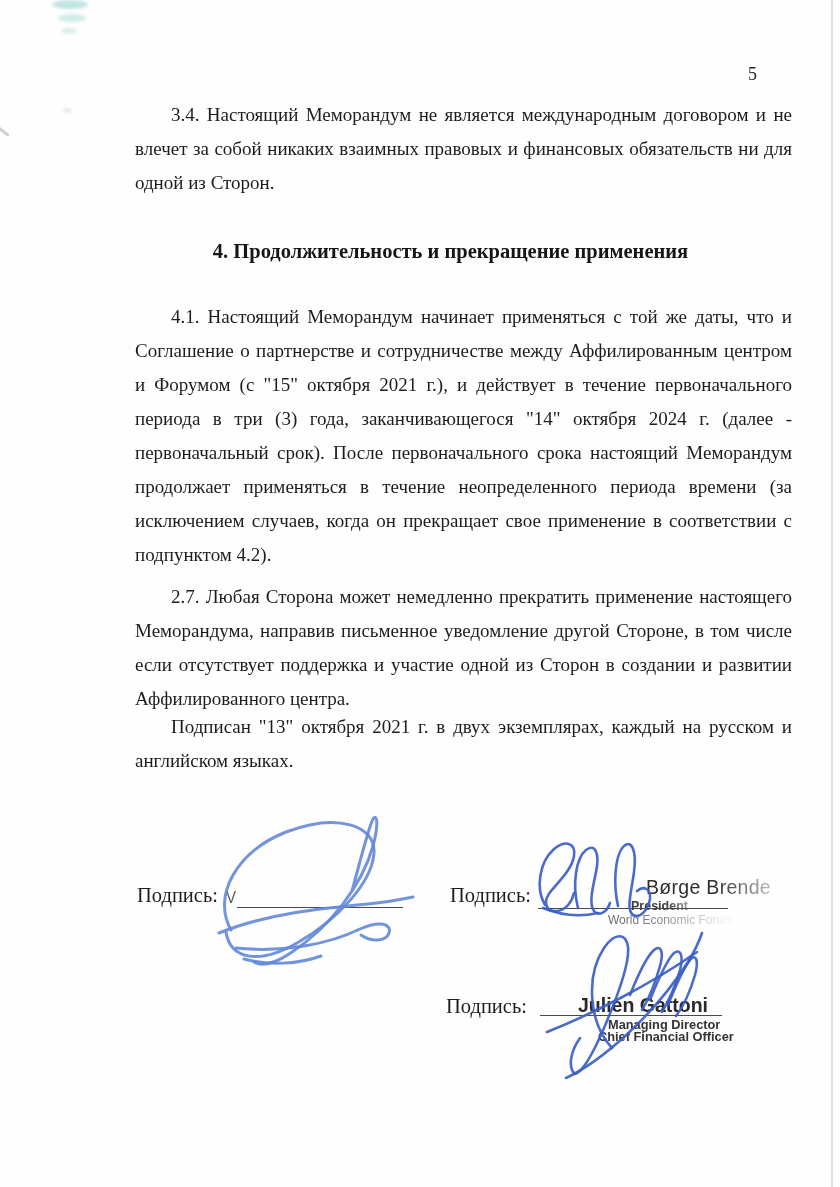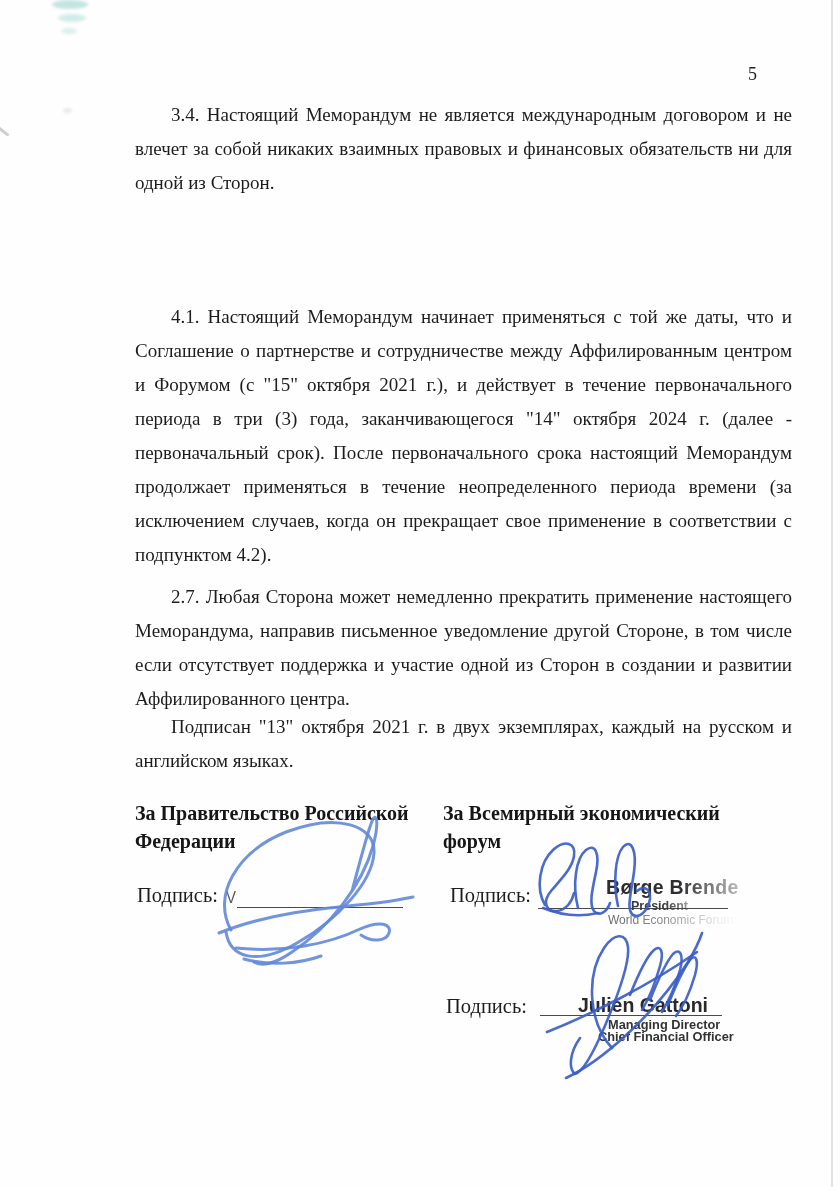--- a/index.html
+++ b/index.html
@@ -18,23 +18,24 @@
   .heading {
     position:absolute; left:135px; width:657px; padding-right:26px;
     text-align:center; font-weight:bold; font-size:20.5px; color:#161617;
   }
   .sig-heading { position:absolute; font-weight:bold; font-size:20px; line-height:28px; color:#161617; }
   .sig-label { position:absolute; font-size:20.5px; color:#1d1d1f;text-align:center; }
   .v-mark { position:absolute; font-family:"Liberation Sans","DejaVu Sans",sans-serif; font-size:15px; color:#5a5a5a; transform:scaleY(1.15); }
   .sig-line { position:absolute; height:0; border-top:1.7px solid #4a4a4c; }
   .stamp { position:absolute; font-family:"Liberation Sans","DejaVu Sans",sans-serif; white-space:nowrap; }
   .stamp-name-1 {
-    font-size:19.5px; font-weight:bold; color:#2e2e30; letter-spacing:.3px;
+    font-size:19.5px; font-weight:normal; color:#2e2e30; letter-spacing:.3px;
     -webkit-mask-image:linear-gradient(90deg,#000 55%,rgba(0,0,0,.32) 100%);
     mask-image:linear-gradient(90deg,#000 55%,rgba(0,0,0,.32) 100%);
+    margin-left:40px;
   }
   .stamp-title-1 { font-size:12.5px; font-weight:bold; color:#3c3c3e;
     -webkit-mask-image:linear-gradient(90deg,#000 60%,rgba(0,0,0,.5));
     mask-image:linear-gradient(90deg,#000 60%,rgba(0,0,0,.5)); }
   .stamp-org-1 {
     font-size:12px; font-weight:normal; color:#5b5c60;
     -webkit-mask-image:linear-gradient(90deg,rgba(0,0,0,.92),rgba(0,0,0,.7) 45%,rgba(0,0,0,.06) 95%);
     mask-image:linear-gradient(90deg,rgba(0,0,0,.92),rgba(0,0,0,.7) 45%,rgba(0,0,0,.06) 95%);
   }
   .stamp-name-2 { font-size:19.5px; font-weight:bold; color:#29292b; }
@@ -58,36 +59,29 @@
   <div class="smudge smudge-1"></div>
   <div class="smudge smudge-2"></div>
   <div class="smudge smudge-3"></div>
   <div class="smudge smudge-4"></div>
   <div class="scan-tick"></div>
   <div class="scan-edge"></div>
 
   <div class="page-number">5</div>
 
   <p class="para indent" style="top:98px">3.4. Настоящий Меморандум не является международным договором и не влечет за собой никаких взаимных правовых и финансовых обязательств ни для одной из Сторон.</p>
+  <h2 class="heading" style="top:240px">4. Продолжительность и прекращение применения</h2>
   <p class="para indent" style="top:300px">4.1. Настоящий Меморандум начинает применяться с той же даты, что и Соглашение о партнерстве и сотрудничестве между Аффилированным центром и Форумом (с "15" октября 2021 г.), и действует в течение первоначального периода в три (3) года, заканчивающегося "14" октября 2024 г. (далее - первоначальный срок). После первоначального срока настоящий Меморандум продолжает применяться в течение неопределенного периода времени (за исключением случаев, когда он прекращает свое применение в соответствии с подпунктом 4.2).</p>
   <p class="para indent" style="top:580px">2.7. Любая Сторона может немедленно прекратить применение настоящего Меморандума, направив письменное уведомление другой Стороне, в том числе если отсутствует поддержка и участие одной из Сторон в создании и развитии Аффилированного центра.</p>
   <p class="para indent" style="top:710px">Подписан "13" октября 2021 г. в двух экземплярах, каждый на русском и английском языках.</p>
 
-  <div class="sig-heading" style="left:135px; top:799px; width:310px">
-    <div>За Правительство Российской</div>
-    <div>Федерации</div>
-  </div>
   <div class="sig-label" style="left:137px; top:884px">Подпись:</div>
   <div class="v-mark" style="left:226px; top:888px">V</div>
   <div class="sig-line" style="left:237px; top:907px; width:166px"></div>
 
-  <div class="sig-heading" style="left:443px; top:799px; width:310px">
-    <div>За Всемирный экономический</div>
-    <div>форум</div>
-  </div>
 
   <div class="sig-label" style="left:450px; top:884px">Подпись:</div>
   <div class="sig-line" style="left:538px; top:908px; width:190px"></div>
   <div class="stamp stamp-name-1" style="left:606px; top:876px">Børge Brende</div>
   <div class="stamp stamp-title-1" style="left:631px; top:899px">President</div>
   <div class="stamp stamp-org-1" style="left:608px; top:913px">World Economic Forum</div>
 
   <div class="sig-label" style="left:446px; top:995px">Подпись:</div>
   <div class="sig-line" style="left:540px; top:1015px; width:182px"></div>
   <div class="stamp stamp-name-2" style="left:578px; top:994px">Julien Gattoni</div>

